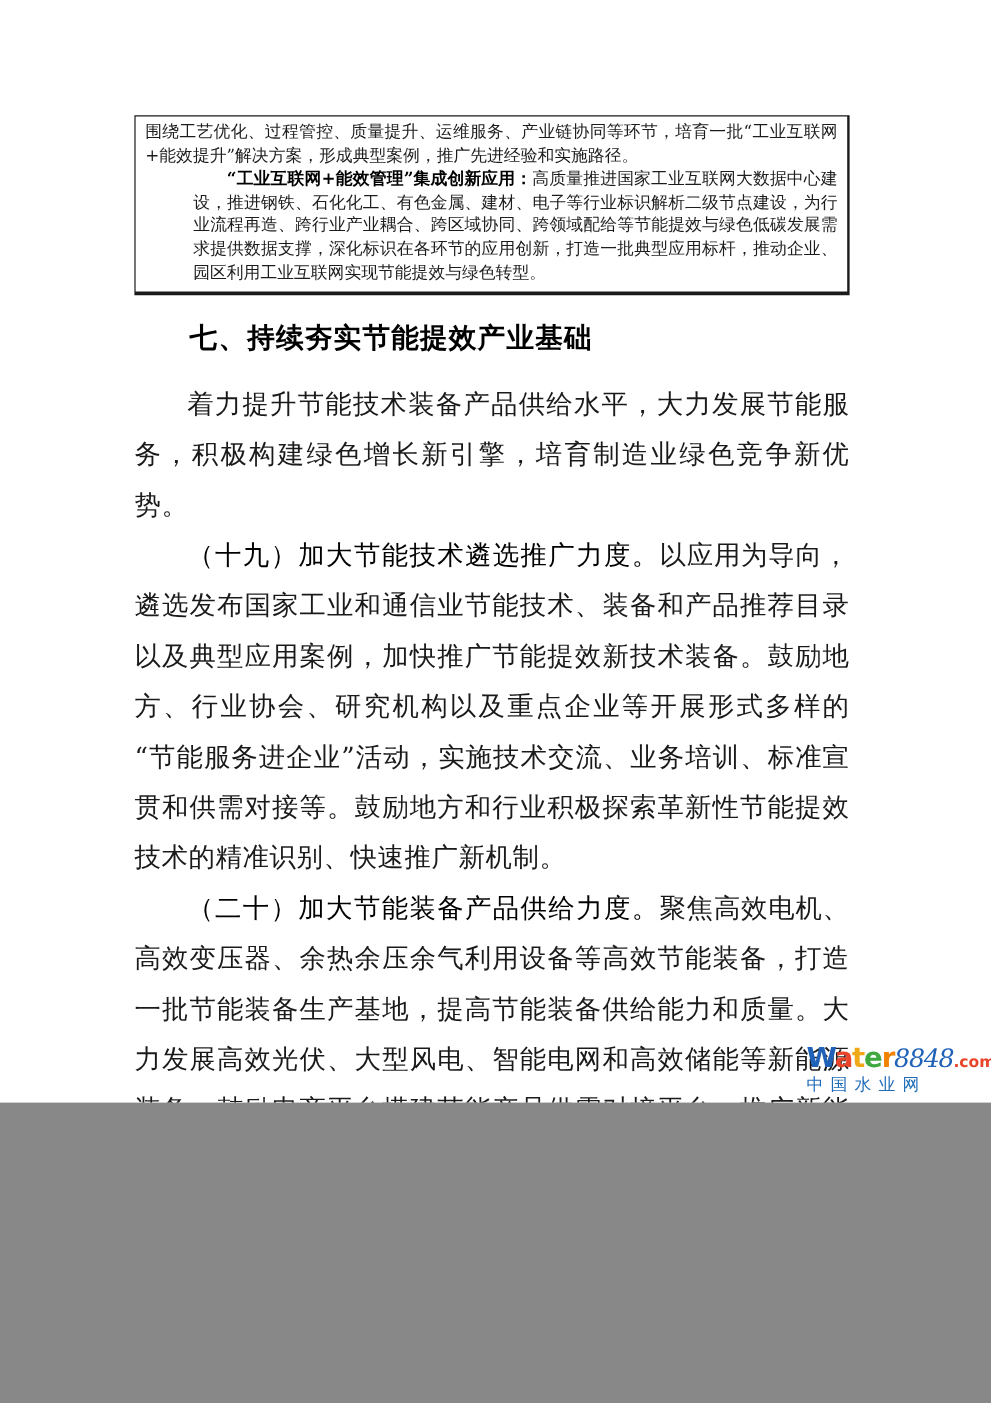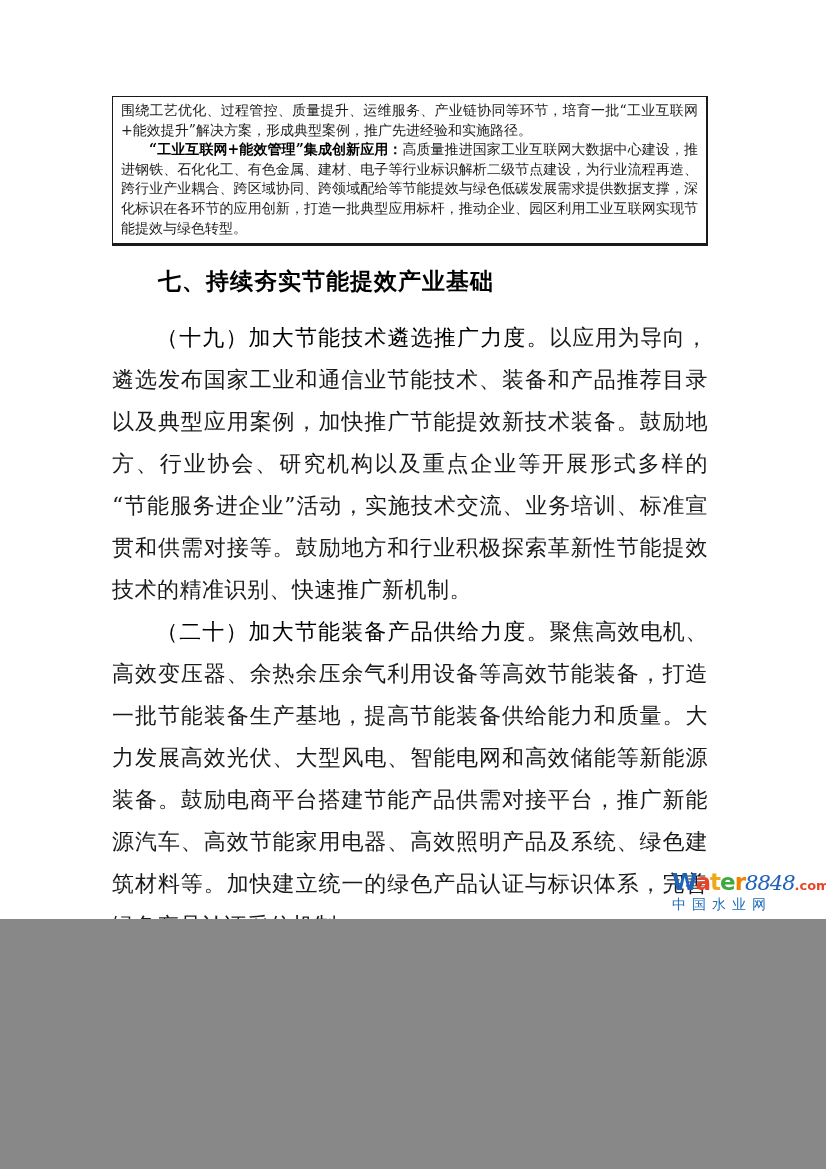--- a/index.html
+++ b/index.html
@@ -24,21 +24,21 @@
     border-right-width:2.5px;
     border-bottom-width:3px;
     padding:4px 8px 5px 8px;
     box-sizing:border-box;
     font-size:14px;
     line-height:19.6px;
     text-align:justify;
     color:#1c1c1c;
   }
   .callout p{margin:0;}
-  .callout .cp2{text-indent:2em;}
+  .callout .cp2{text-indent:2em;margin-left:40px;}
   .callout .lead-bold{font-weight:bold;color:#000;}
   
   .heading{
     margin:20px 0 20px 0;
     font-size:23px;
     font-weight:bold;
     color:#000;
     text-indent:2em;
     font-family:"DejaVu Sans", sans-serif;
     letter-spacing:1px;
@@ -106,20 +106,21 @@
 <div class="page">
   <div class="content">
 
     <div class="callout">
       <p class="cp1">围绕工艺优化、过程管控、质量提升、运维服务、产业链协同等环节，培育一批“工业互联网+能效提升”解决方案，形成典型案例，推广先进经验和实施路径。</p>
       <p class="cp2"><span class="lead-bold">“工业互联网+能效管理”集成创新应用：</span><span>高质量推进国家工业互联网大数据中心建设，推进钢铁、石化化工、有色金属、建材、电子等行业标识解析二级节点建设，为行业流程再造、跨行业产业耦合、跨区域协同、跨领域配给等节能提效与绿色低碳发展需求提供数据支撑，深化标识在各环节的应用创新，打造一批典型应用标杆，推动企业、园区利用工业互联网实现节能提效与绿色转型。</span></p>
     </div>
 
     <h2 class="heading">七、持续夯实节能提效产业基础</h2>
 
+    <p class="body-para">着力提升节能技术装备产品供给水平，大力发展节能服务，积极构建绿色增长新引擎，培育制造业绿色竞争新优势。</p>
 
     <p class="body-para"><b class="lead">（十九）加大节能技术遴选推广力度。</b><span>以应用为导向，遴选发布国家工业和通信业节能技术、装备和产品推荐目录以及典型应用案例，加快推广节能提效新技术装备。鼓励地方、行业协会、研究机构以及重点企业等开展形式多样的“节能服务进企业”活动，实施技术交流、业务培训、标准宣贯和供需对接等。鼓励地方和行业积极探索革新性节能提效技术的精准识别、快速推广新机制。</span></p>
 
     <p class="body-para"><b class="lead">（二十）加大节能装备产品供给力度。</b><span>聚焦高效电机、高效变压器、余热余压余气利用设备等高效节能装备，打造一批节能装备生产基地，提高节能装备供给能力和质量。大力发展高效光伏、大型风电、智能电网和高效储能等新能源装备。鼓励电商平台搭建节能产品供需对接平台，推广新能源汽车、高效节能家用电器、高效照明产品及系统、绿色建筑材料等。加快建立统一的绿色产品认证与标识体系，完善绿色产品认证采信机制。</span></p>
 
     <p class="body-para"><b class="lead">（二十一）加大专业化节能服务力度。</b><span>积极发挥专业化</span></p>
 
   </div>
 
   <div class="page-number">10</div>

